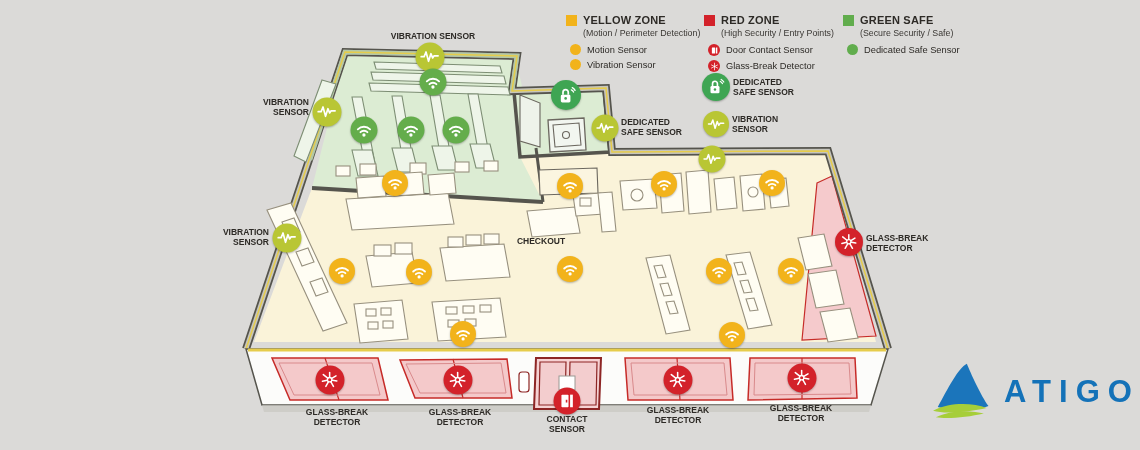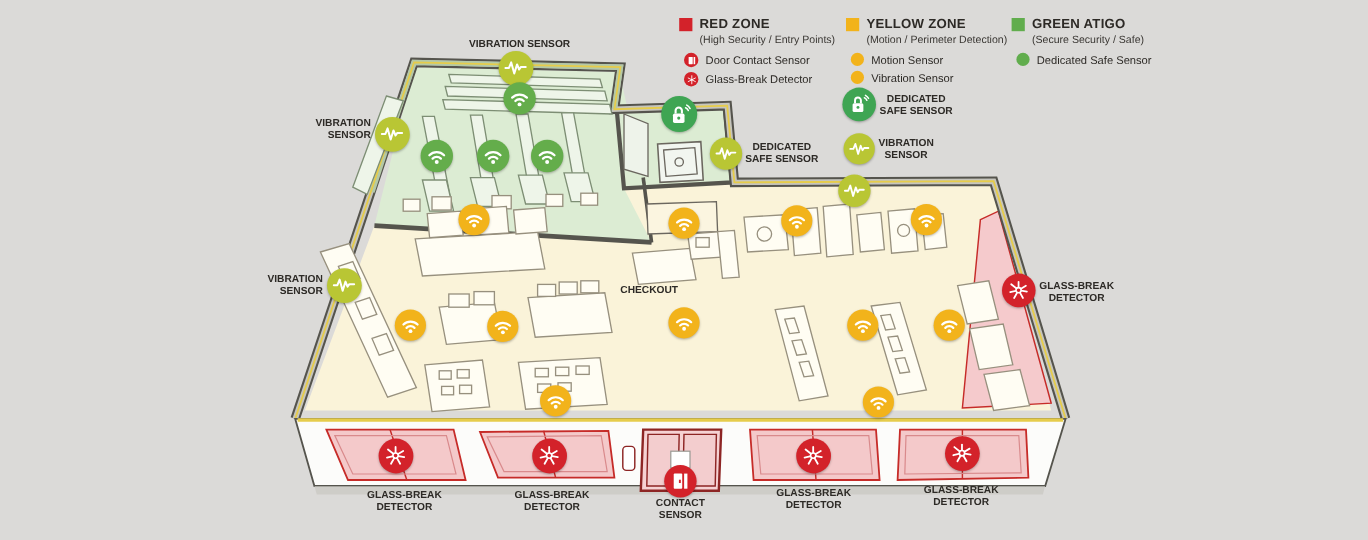--- a/index.html
+++ b/index.html
@@ -5,21 +5,21 @@
   html,body{margin:0;padding:0;background:#dbdad8;}
   .stage{position:relative;width:1140px;height:450px;background:#dbdad8;overflow:hidden;
          font-family:"Liberation Sans",sans-serif;}
   svg.plan{position:absolute;left:0;top:0;}
 
   
   #labels-layer{position:absolute;inset:0;pointer-events:none;}
   .flabel{position:absolute;font-weight:bold;font-size:8.5px;line-height:1.18;color:#2d2a26;
           white-space:pre-line;letter-spacing:0;}
   .flabel.center{transform:translate(-50%,-50%);text-align:center;}
-  .flabel.left{transform:translate(0,-50%);text-align:center;}
+  .flabel.left{transform:translate(0,-50%);text-align:left;}
   .flabel.right{transform:translate(-100%,-50%);text-align:right;}
 
   
   #sensors-layer{position:absolute;inset:0;}
   .marker{position:absolute;border-radius:50%;display:flex;align-items:center;justify-content:center;
           box-shadow:0 1px 2px rgba(0,0,0,.28);}
   .marker svg{width:70%;height:70%;display:block;}
 
   
   .legend{position:absolute;top:14px;left:566px;display:flex;color:#2d2a26;}
@@ -432,20 +432,38 @@
 DETECTOR</div>
       <div class="flabel center" style="left: 567px; top: 424px;">CONTACT
 SENSOR</div>
       <div class="flabel center" style="left: 678px; top: 415px;">GLASS-BREAK
 DETECTOR</div>
       <div class="flabel center" style="left: 801px; top: 413px;">GLASS-BREAK
 DETECTOR</div>
     </div>
 
   <div class="legend">
+    <div class="legend-col c2">
+      <div class="legend-head">
+        <span class="swatch" style="background-color: rgb(242, 179, 27);"></span>
+        <span class="legend-title">YELLOW ZONE</span>
+      </div>
+      <div class="legend-sub">(Motion / Perimeter Detection)</div>
+      <div class="legend-items">
+        <div class="legend-item">
+          <span class="li-dot" style="background-color: rgb(242, 179, 27);"></span>
+          <span>Motion Sensor</span>
+        </div>
+        <div class="legend-item">
+          <span class="li-dot" style="background-color: rgb(242, 179, 27);"></span>
+          <span>Vibration Sensor</span>
+        </div>
+      </div>
+    </div>
+
     <div class="legend-col">
       <div class="legend-head">
         <span class="swatch" style="background-color: rgb(211, 34, 42);"></span>
         <span class="legend-title">RED ZONE</span>
       </div>
       <div class="legend-sub">(High Security / Entry Points)</div>
       <div class="legend-items">
         <div class="legend-item">
           <span class="li-circle" style="background-color: rgb(211, 34, 42);">
             <svg viewBox="0 0 24 24">
@@ -464,47 +482,37 @@
                 <line x1="12" y1="12" x2="12" y2="21"></line>
                 <line x1="12" y1="12" x2="4" y2="16"></line>
                 <line x1="12" y1="12" x2="4" y2="8"></line>
               </svg>
           </span>
           <span>Glass-Break Detector</span>
         </div>
       </div>
     </div>
 
-    <div class="legend-col c2">
-      <div class="legend-head">
-        <span class="swatch" style="background-color: rgb(242, 179, 27);"></span>
-        <span class="legend-title">YELLOW ZONE</span>
-      </div>
-      <div class="legend-sub">(Motion / Perimeter Detection)</div>
-      <div class="legend-items">
-        <div class="legend-item">
-          <span class="li-dot" style="background-color: rgb(242, 179, 27);"></span>
-          <span>Motion Sensor</span>
-        </div>
-        <div class="legend-item">
-          <span class="li-dot" style="background-color: rgb(242, 179, 27);"></span>
-          <span>Vibration Sensor</span>
-        </div>
-      </div>
-    </div>
-
     <div class="legend-col">
       <div class="legend-head">
         <span class="swatch" style="background-color: rgb(97, 173, 77);"></span>
-        <span class="legend-title">GREEN ATIGO</span>
+        <span class="legend-title">GREEN SAFE</span>
       </div>
       <div class="legend-sub">(Secure Security / Safe)</div>
       <div class="legend-items">
         <div class="legend-item">
           <span class="li-dot" style="background-color: rgb(97, 173, 77);"></span>
           <span>Dedicated Safe Sensor</span>
         </div>
       </div>
     </div>
   </div>
 
+  <div class="logo">
+    <svg width="66" height="62" viewBox="0 0 70 66">
+      <path d="M6,50 C16,32 28,8 37,4 C41,14 52,38 60,49 C46,54 22,55 6,50 Z" fill="#1b75bb"></path>
+      <path d="M1,54 C20,44 44,46 58,51 C40,55 14,58 1,54 Z" fill="#a6ce39"></path>
+      <path d="M4,61 C22,52 44,54 55,57 C38,61 16,63 4,61 Z" fill="#a6ce39"></path>
+    </svg>
+    <span class="logo-text" style="color: rgb(20, 114, 184);">ATIGO</span>
+  </div>
 
 </div>
 
 </body></html>

